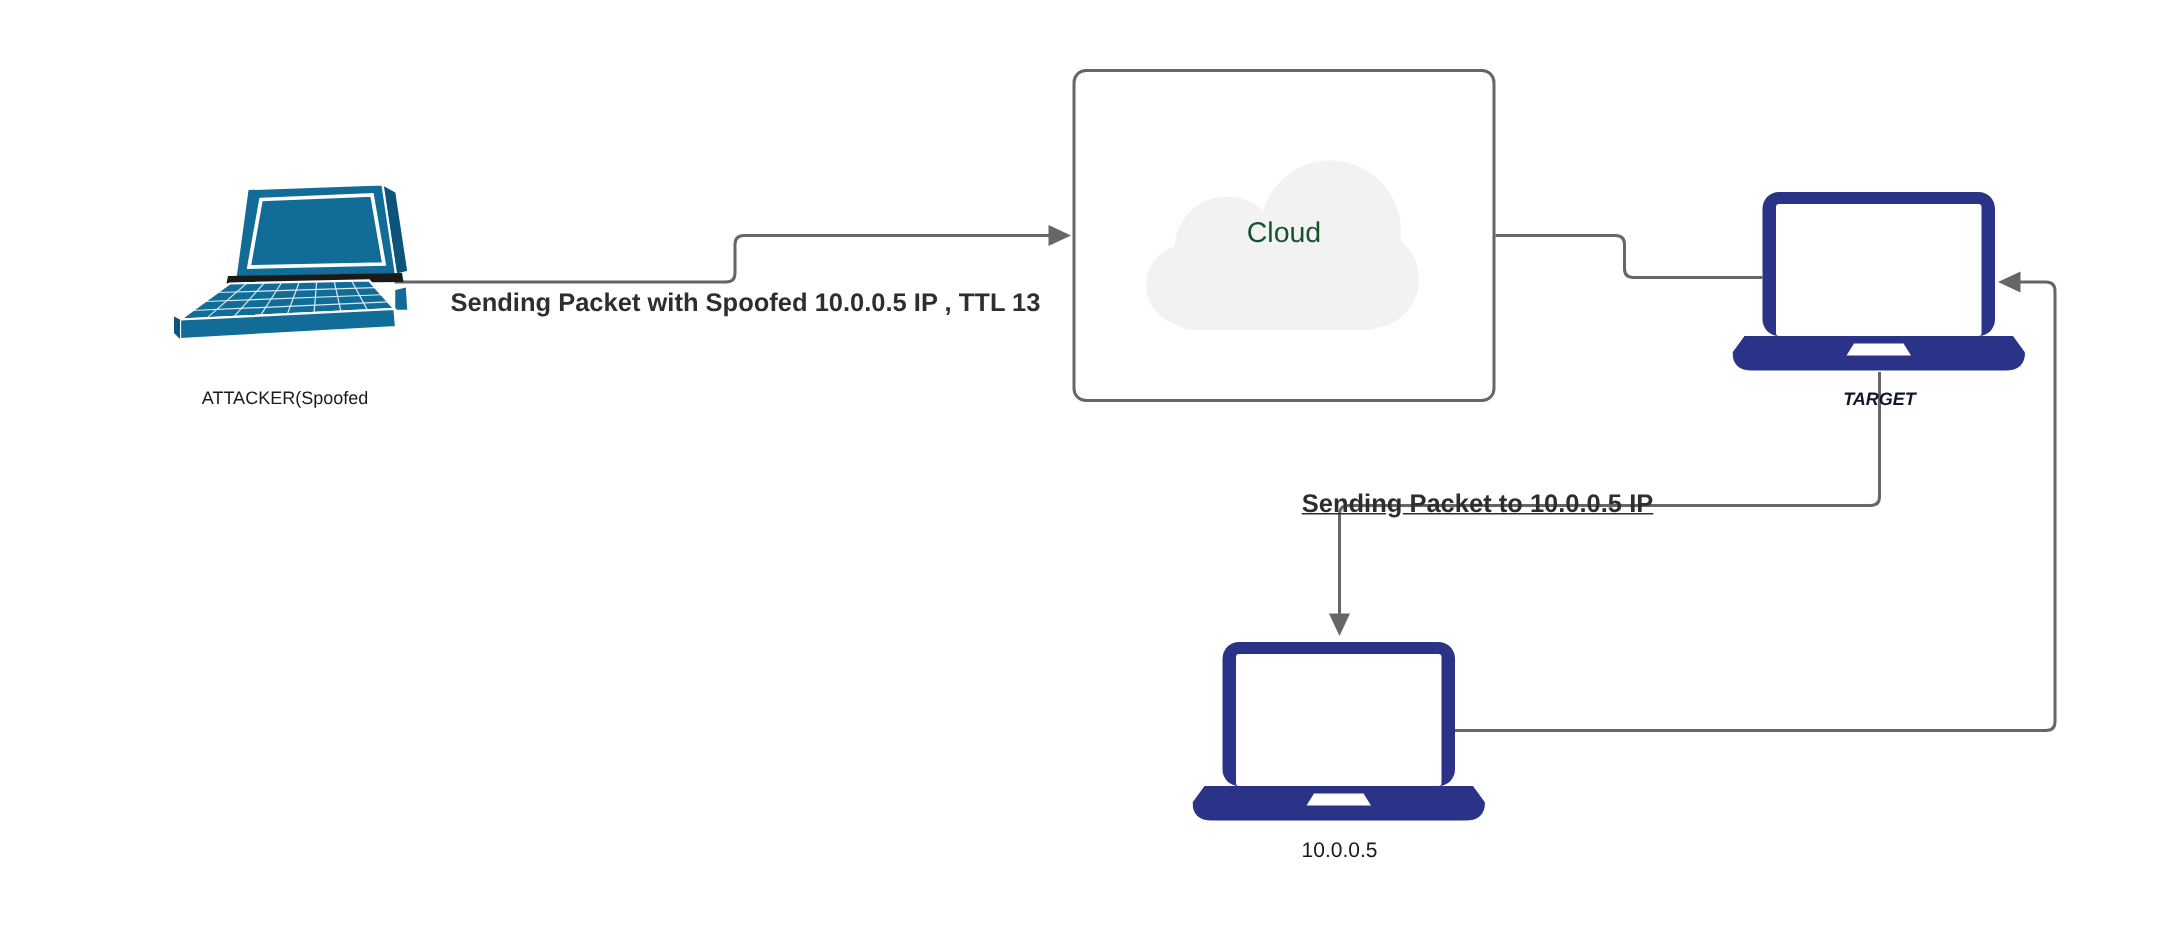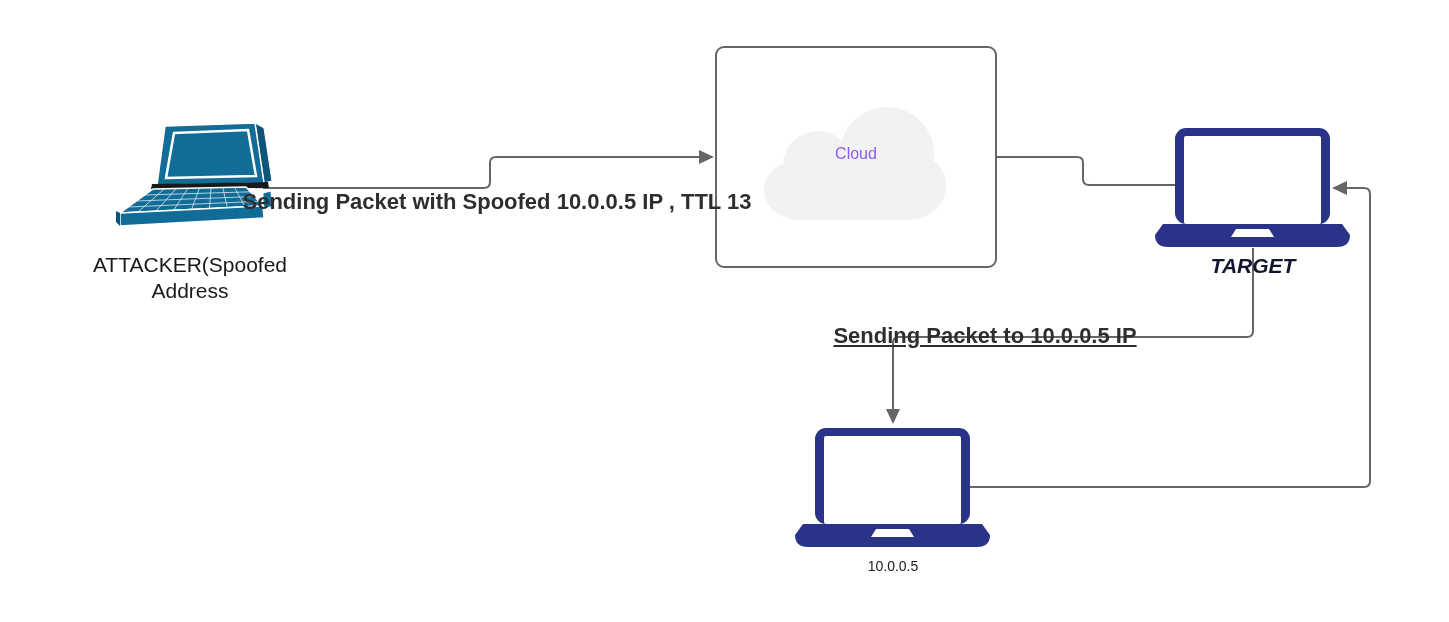--- a/index.html
+++ b/index.html
@@ -3,35 +3,35 @@
 <meta charset="utf-8">
 <style>
   html,body{margin:0;padding:0;background:#ffffff;}
   .canvas{
     position:relative;width:1449px;height:622px;background:#ffffff;overflow:hidden;
     font-family:"Liberation Sans", sans-serif;
   }
   .edges-layer{position:absolute;left:0;top:0;width:1449px;height:622px;}
   .node{position:absolute;}
   .node-label{
-    position:absolute;color:#1a1a1a;font-size:21px;line-height:26px;text-align:center;
+    position:absolute;color:#1a1a1a;font-size:12px;line-height:26px;text-align:center;
     white-space:nowrap;
   }
   .edge-label{
-    position:absolute;transform:translate(-50%,-50%);font-size:22px;font-weight:bold;
+    position:absolute;transform:translate(-50%,-50%);font-size:17px;font-weight:bold;
     color:#2e2e2e;white-space:nowrap;
   }
   .cloud-box{
     position:absolute;left:715px;top:46px;width:282px;height:222px;
     border:2px solid #666666;border-radius:9px;background:#ffffff;box-sizing:border-box;
   }
   .cloud-shape{position:absolute;left:44px;top:56px;}
   .cloud-label{
     position:absolute;left:0;top:97px;width:100%;text-align:center;
-    font-size:16px;color:#8b5cf6;
+    font-size:19px;color:#14532d;
   }
   .target-label{font-weight:bold;font-style:italic;color:#0f172a;}
 </style>
 </head>
 <body>
 
 <div class="canvas">
 
   <svg class="edges-layer" width="1449" height="622" viewBox="0 0 1449 622">
 
@@ -80,21 +80,20 @@
         <line x1="138.4" y1="66.2" x2="149.1" y2="85.9"></line>
       </g>
 
       <polygon points="24,92 167,85 168,97 24,105" fill="#116d98" stroke="#ffffff" stroke-width="1.5"></polygon>
 
       <polygon points="24,92 24,105 20,101 20,90" fill="#0c547a"></polygon>
     </svg>
   </div>
   <div class="node-label" style="left:85px;top:252px;width:210px;">
     <span style="display:block">ATTACKER(Spoofed</span>
-    <span style="display:block">Address</span>
   </div>
 
   <div class="cloud-box">
     <svg class="cloud-shape" width="190" height="120" viewBox="0 0 190 120">
       <g fill="#f2f2f2">
         <circle cx="126" cy="50" r="47"></circle>
         <circle cx="57" cy="62" r="35"></circle>
         <circle cx="30" cy="86" r="27"></circle>
         <circle cx="152" cy="82" r="33"></circle>
         <rect x="12" y="68" width="160" height="48" rx="23"></rect>

